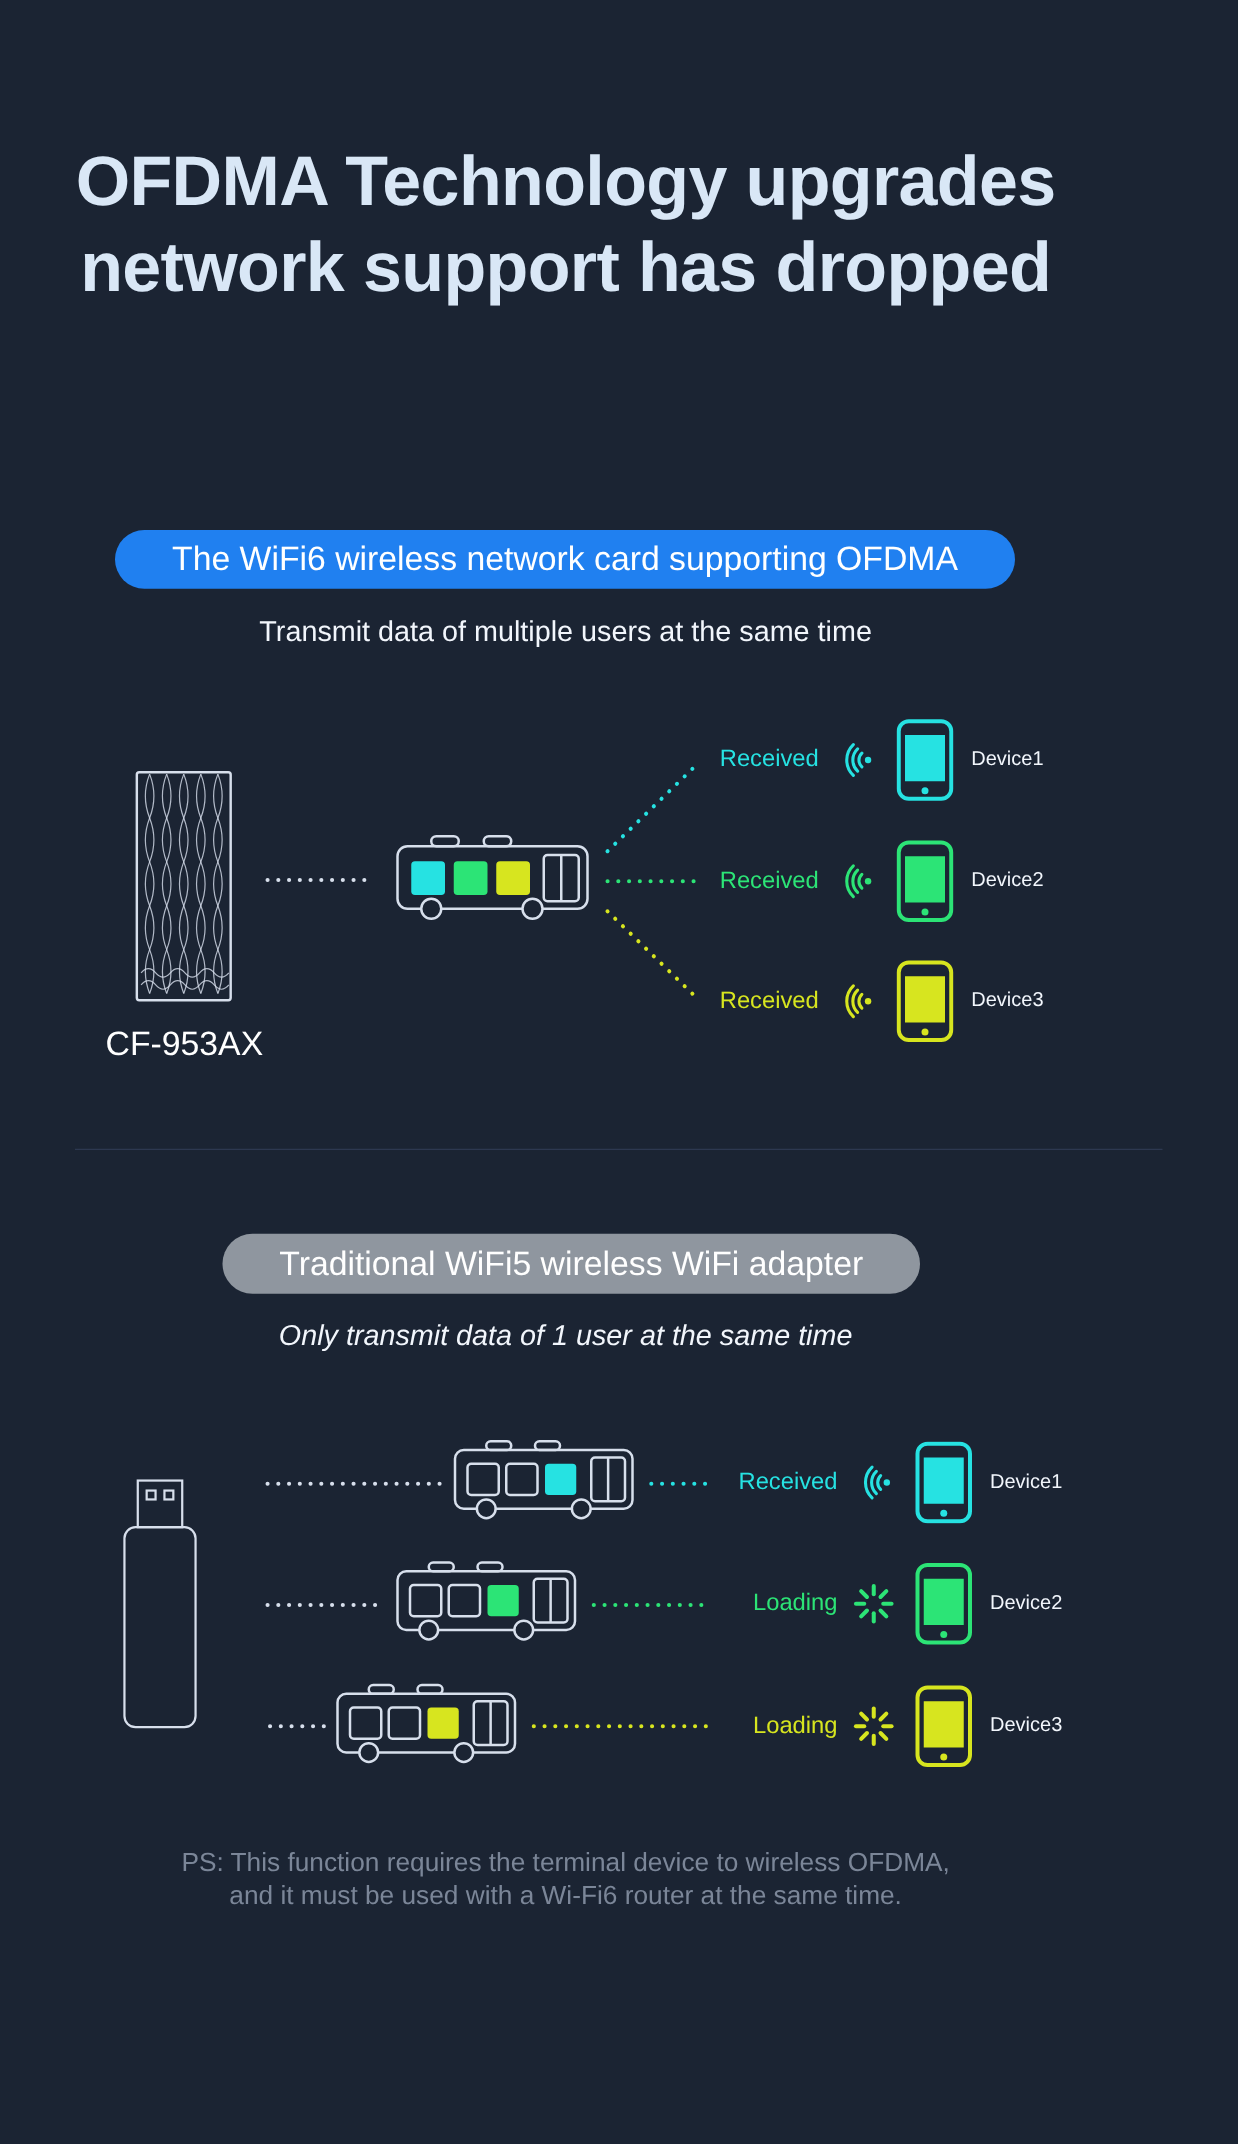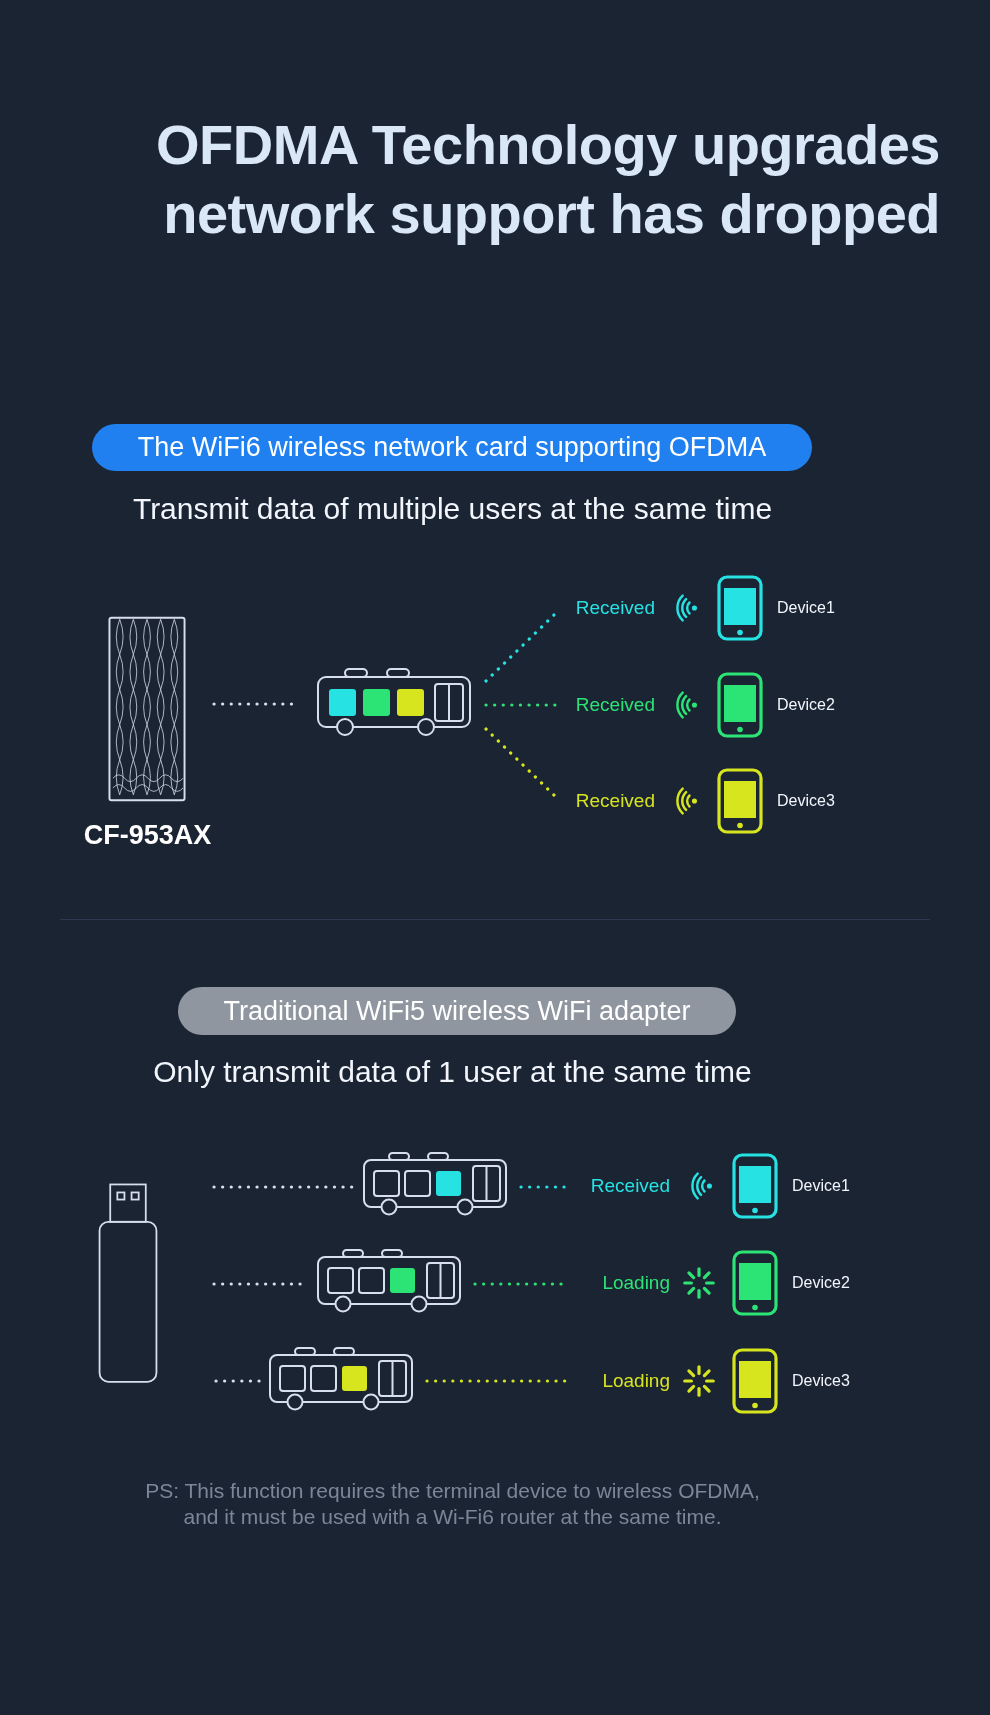--- a/index.html
+++ b/index.html
@@ -4,37 +4,36 @@
 <title></title>
 <style>
   * { margin:0; padding:0; box-sizing:border-box; }
   html,body { background:var(--background,#1b2433); }
   .page {
     position:relative; width:990px; height:1715px; overflow:hidden;
     background:var(--background,#1b2433);
     font-family:"Liberation Sans", sans-serif;
   }
   .headline {
-    position:absolute; top:110px; left:0; width:905px; text-align:right;
+    position:absolute; top:110px; left:0; width:905px; text-align:center;
     color:var(--headline,#d9e7f6); font-size:56px; font-weight:700; line-height:69px;
     letter-spacing:-0.5px;
-    margin-left:35px;
   }
   .headline span { display:block; }
   .badge {
     position:absolute; color:#fff; font-weight:400; font-size:27px;
     text-align:center; border-radius:24px; white-space:nowrap;
   }
   .badge-blue { top:424px; left:92px; width:720px; height:47px; line-height:47px; background:var(--accent-blue,#2080f0); }
   .badge-gray { top:987px; left:178px; width:558px; height:48px; line-height:48px; background:var(--badge-gray,#8f969f); }
-  .subtitle { position:absolute; left:0; width:905px; text-align:center; color:var(--text-white,#f2f6fc); font-size:30px; }
+  .subtitle { position:absolute; left:0; width:905px; text-align:center; color:var(--text-white,#f2f6fc); font-size:23px; }
   .subtitle-1 { top:492px; }
-  .subtitle-2 { top:1055px; }
+  .subtitle-2 { top:1055px;font-style:italic; }
   .adapter { position:absolute; left:108px; top:616px; width:78px; height:186px; }
-  .adapter-label { position:absolute; top:820px; left:55px; width:185px; text-align:center; color:#fff; font-size:27px; font-weight:700; }
+  .adapter-label { position:absolute; top:820px; left:55px; width:185px; text-align:center; color:#fff; font-size:27px; font-weight:400; }
   .usb { position:absolute; left:88px; top:1176px; width:80px; height:216px; }
   .bus { position:absolute; }
   .bus-1 { left:316px; top:664px; width:162px; height:81px; }
   .bus-a { left:362px; top:1148px; width:152px; height:76px; }
   .bus-b { left:316px; top:1245px; width:152px; height:76px; }
   .bus-c { left:268px; top:1343px; width:152px; height:76px; }
   .bus-line { fill:none; stroke:var(--outline,#d7dfec); stroke-width:2; }
   .wheel { fill:var(--background,#1b2433); stroke:var(--outline,#d7dfec); stroke-width:2; }
   .sq-empty { fill:none; stroke:var(--outline,#d7dfec); stroke-width:2; }
   .sq-cyan { fill:var(--cyan,#26e2e2); }

